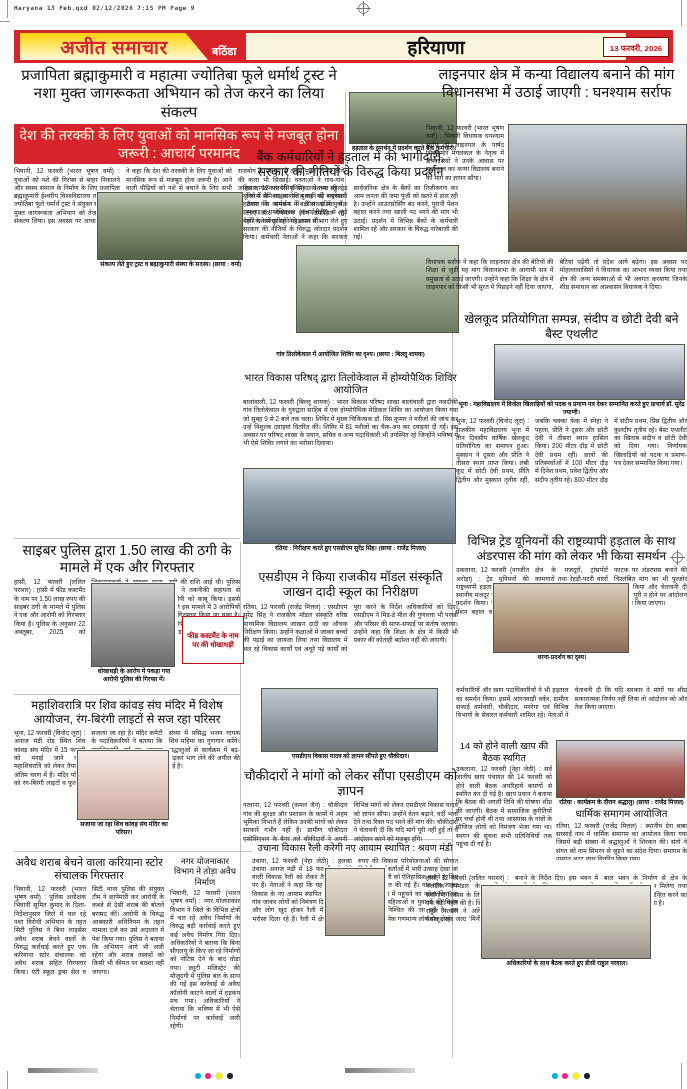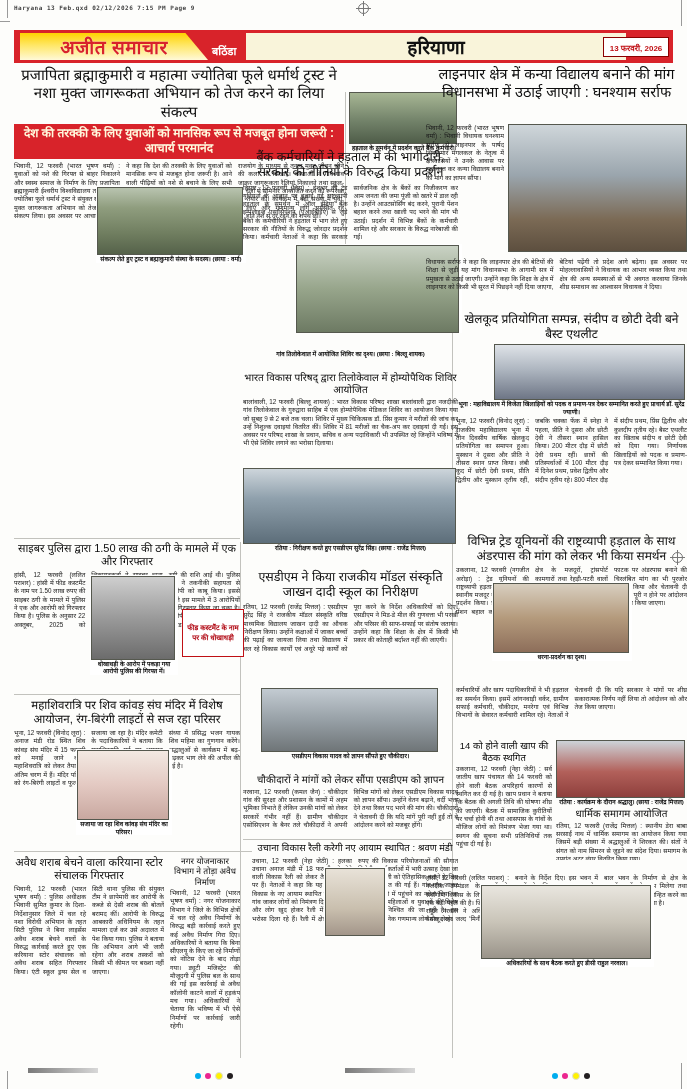--- a/index.html
+++ b/index.html
@@ -12,21 +12,21 @@
   .mast{background:linear-gradient(180deg,#ffd200 0%,#ffe766 45%,#fff9d8 100%);
         clip-path:polygon(0 0,88% 0,100% 100%,0 100%);display:flex;align-items:center;justify-content:center}
   .mast-name{color:#d8232a;font-weight:900;font-size:19px;letter-spacing:.5px;text-shadow:0 0 1px #fff}
   .mast-ed{color:#fff;font-size:11px;font-weight:700}
   .section-band{background:#f9f4da;display:flex;align-items:center;justify-content:center}
   .section-name{font-size:19px;font-weight:900;color:#101010}
   .datebox{background:#fff;border:1px solid #8b0000;display:flex;align-items:center;justify-content:center}
   .date-txt{color:#c01015;font-weight:800;font-size:8px}
   
   .hl{font-weight:400;color:#0d0d0d;text-align:center;line-height:1.22;font-family:"Liberation Sans","DejaVu Sans",sans-serif}
-  .sub{background:#d8232a;color:#fff8dc;font-weight:700;text-align:center;font-size:12px;line-height:1.3;padding:2px 2px}
+  .sub{background:#d8232a;color:#fff8dc;font-weight:400;text-align:center;font-size:14px;line-height:1.3;padding:2px 2px}
   .body{font-size:6.3px;line-height:1.32;color:#1c1c1c;text-align:justify;overflow:hidden}
   .cols2{column-count:2;column-gap:6px}
   .cols3{column-count:3;column-gap:6px}
   .cap{font-size:6.1px;font-weight:700;text-align:center;line-height:1.25;color:#101010}
   .photo{border:1px solid #55584e;box-sizing:border-box;background:#97a08a}
   .pw{position:absolute;background:#fff;padding:1px 1px 0 1px}
   .redbox{border:1.5px solid #c01015;background:#fff;color:#b00510;font-weight:800;font-size:7px;
           line-height:1.35;text-align:center;display:flex;align-items:center;justify-content:center;padding:2px}
   .rule{background:#c2c2bd;position:absolute}
   
@@ -109,21 +109,21 @@
   <div class="cap">रतिया : निरीक्षण करते हुए एसडीएम सुरेंद्र सिंह। (छाया : राजेंद्र मित्तल)</div>
   <div class="hl" style="font-size:12.5px;margin-top:18px">एसडीएम ने किया राजकीय मॉडल संस्कृति जाखन दादी स्कूल का निरीक्षण</div>
   <div class="body cols2" style="height:86px;margin-top:3px">रतिया, 12 फरवरी (राजेंद्र मित्तल) : एसडीएम सुरेंद्र सिंह ने राजकीय मॉडल संस्कृति वरिष्ठ माध्यमिक विद्यालय जाखन दादी का औचक निरीक्षण किया। उन्होंने कक्षाओं में जाकर बच्चों की पढ़ाई का जायजा लिया तथा विद्यालय में चल रहे विकास कार्यों एवं अधूरे पड़े कार्यों को पूरा करने के निर्देश अधिकारियों को दिए। एसडीएम ने मिड-डे मील की गुणवत्ता भी परखी और परिसर की साफ-सफाई पर संतोष जताया। उन्होंने कहा कि शिक्षा के क्षेत्र में किसी भी प्रकार की कोताही बर्दाश्त नहीं की जाएगी।</div>
 </div>
 
 <div class="abs" style="left:243px;top:688px;width:215px">
   <div style="margin:0 18px">
     <div class="photo" style="width:177px;height:64px;background:linear-gradient(180deg,#c3cbd2,#97a0a6 50%,#6f7578)"></div>
     <div class="cap">एसडीएम विकास यादव को ज्ञापन सौंपते हुए चौकीदार।</div>
   </div>
-  <div class="hl" style="font-size:10px;margin-top:14px">चौकीदारों ने मांगों को लेकर सौंपा एसडीएम को ज्ञापन</div>
+  <div class="hl" style="font-size:13px;margin-top:8px">चौकीदारों ने मांगों को लेकर सौंपा एसडीएम को ज्ञापन</div>
   <div class="body cols2" style="height:56px;margin-top:2px">नरवाना, 12 फरवरी (कमल जैन) : चौकीदार गांव की सुरक्षा और प्रशासन के कामों में अहम भूमिका निभाते हैं लेकिन उनकी मांगों को लेकर सरकारें गंभीर नहीं हैं। ग्रामीण चौकीदार एसोसिएशन के बैनर तले चौकीदारों ने अपनी विभिन्न मांगों को लेकर एसडीएम विकास यादव को ज्ञापन सौंपा। उन्होंने वेतन बढ़ाने, वर्दी भत्ता देने तथा रिक्त पद भरने की मांग की। चौकीदारों ने चेतावनी दी कि यदि मांगें पूरी नहीं हुईं तो वे आंदोलन करने को मजबूर होंगे।</div>
 </div>
 
 <div class="abs" style="left:252px;top:842px;width:206px">
   <div class="hl" style="font-size:9.5px">उचाना विकास रैली करेगी नए आयाम स्थापित : श्रवण मंडी</div>
   <div style="position:relative;height:202px;margin-top:3px">
     <div class="body cols2" style="height:202px">उचाना, 12 फरवरी (नेहा जेठी) : हलका उचाना अनाज मंडी में 18 फरवरी को होने वाली विकास रैली को लेकर तैयारियां जोरों पर हैं। नेताओं ने कहा कि यह रैली क्षेत्र के विकास के नए आयाम स्थापित करेगी। गांव-गांव जाकर लोगों को निमंत्रण दिया जा रहा है और लोग खुद होकर रैली में पहुंचने का भरोसा दिला रहे हैं। रैली में क्षेत्र को करोड़ों रुपए की विकास परियोजनाओं की सौगात मिलेगी। कार्यकर्ताओं में भारी उत्साह देखा जा रहा है और रैली को ऐतिहासिक बनाने के लिए कमेटियां गठित की गई हैं। गांव-गांव जाकर लोगों को रैली में पहुंचने का न्योता दिया जा रहा है तथा महिलाओं व युवाओं की विशेष भागीदारी सुनिश्चित की जा रही है। इस अवसर पर अनेक गणमान्य लोग मौजूद रहे।</div>
     <div class="pw" style="left:72px;top:10px;width:62px">
       <div class="photo" style="width:60px;height:68px;background:linear-gradient(180deg,#e8e2d8,#c9bfae 60%,#a3968a)"></div>
     </div>
@@ -174,21 +174,21 @@
   <div style="position:relative;height:166px;margin-top:4px">
     <div class="body cols3" style="height:166px">हांसी, 12 फरवरी (ललित पराशर) : नजदीक उपमंडल के बच्चों के सर्वांगीण विकास के लिए प्रशासन ने एक बड़ी पहल की है। जिला उपायुक्त राहुल नरवाल ने अधिकारियों की बैठक लेकर जल्द ‘मिनी बाल भवन’ बनाने के निर्देश दिए। इस भवन में बच्चों के लिए पुस्तकालय, खेल गतिविधियों और कौशल विकास की कक्षाओं की व्यवस्था होगी ताकि बच्चों को एक ही छत के नीचे सभी सुविधाएं मिल सकें। डीसी ने कहा कि बाल भवन के निर्माण से क्षेत्र के हजारों बच्चों को लाभ मिलेगा तथा भवन के लिए जगह चिन्हित करने का कार्य शुरू कर दिया गया है।</div>
     <div class="pw" style="left:54px;top:10px;width:172px">
       <div class="photo" style="width:170px;height:74px;background:linear-gradient(180deg,#e9e6df,#c9c4b8 50%,#9a948a)"></div>
       <div class="cap">अधिकारियों के साथ बैठक करते हुए डीसी राहुल नरवाल।</div>
     </div>
   </div>
 </div>
 
 <div class="abs" style="left:14px;top:542px;width:226px">
-  <div class="hl" style="font-size:11px">साइबर पुलिस द्वारा 1.50 लाख की ठगी के मामले में एक और गिरफ्तार</div>
+  <div class="hl" style="font-size:14px">साइबर पुलिस द्वारा 1.50 लाख की ठगी के मामले में एक और गिरफ्तार</div>
   <div style="position:relative;height:138px;margin-top:2px">
     <div class="body cols3" style="height:138px">हांसी, 12 फरवरी (ललित पराशर) : हांसी में फीड कस्टमैंट के नाम पर 1.50 लाख रुपए की साइबर ठगी के मामले में पुलिस ने एक और आरोपी को गिरफ्तार किया है। पुलिस के अनुसार 22 अक्तूबर, 2025 को शिकायतकर्ता ने साइबर थाना हांसी में शिकायत दर्ज करवाई थी जिसमें बताया कि उसका फीड कस्टमैंट मैन्युफैक्चरिंग प्लांट है और ऑनलाइन फीड कस्टमैंट के नाम पर उससे ठगी की गई। आरोपी के बैंक खाते में ठगी की राशि आई थी। पुलिस टीम ने तकनीकी सहायता से आरोपी को काबू किया। इससे पहले इस मामले में 3 आरोपियों को गिरफ्तार किया जा चुका है। आरोपी को अदालत में पेश कर रिमांड पर लिया गया है।</div>
     <div class="pw" style="left:76px;top:4px;width:86px">
       <div class="photo" style="width:84px;height:84px;background:linear-gradient(180deg,#cfcfcf,#9a9a9a 50%,#6c6c6c)"></div>
       <div class="cap">धोखाधड़ी के आरोप में पकड़ा गया आरोपी पुलिस की गिरफ्त में।</div>
     </div>
     <div class="redbox abs" style="left:168px;top:38px;width:56px;height:42px">फीड कस्टमैंट के नाम पर की धोखाधड़ी</div>
   </div>
 </div>
 

